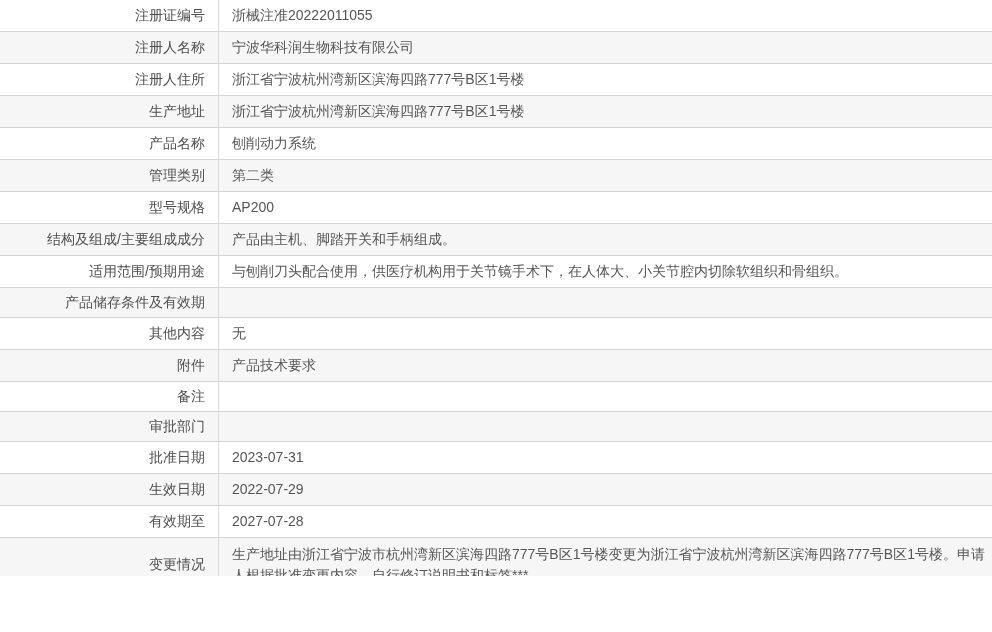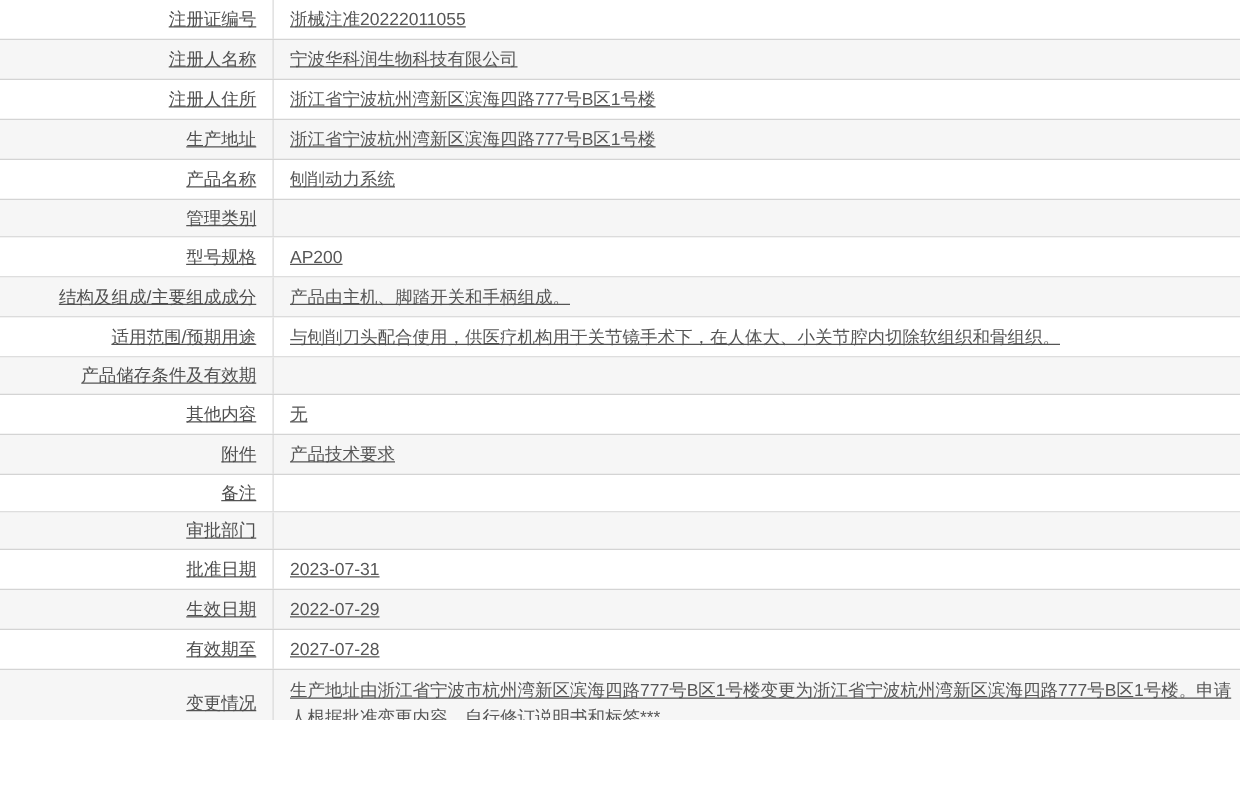--- a/index.html
+++ b/index.html
@@ -8,21 +8,20 @@
     background: #ffffff;
     font-family: "Liberation Sans", "DejaVu Sans", sans-serif;
     font-size: 14px;
     color: #555555;
   }
   .page {
     width: 992px;
     height: 576px;
     overflow: hidden;
     background: #ffffff;
-    text-decoration: underline;
   }
   .detail-table {
     width: 992px;
   }
   .row {
     display: flex;
     align-items: stretch;
     min-height: 30px;
     border-bottom: 1px solid #d4d4d4;
     background: #ffffff;
@@ -113,20 +112,21 @@
       <span class="label-text">产品名称</span>
     </div>
     <div class="cell value">刨削动力系统</div>
   </div>
 
   <div class="row">
     <div class="cell label">
 
       <span class="label-text">管理类别</span>
     </div>
+    <div class="cell value">第二类</div>
   </div>
 
   <div class="row">
     <div class="cell label">
 
       <span class="label-text">型号规格</span>
     </div>
     <div class="cell value">AP200</div>
   </div>
 

